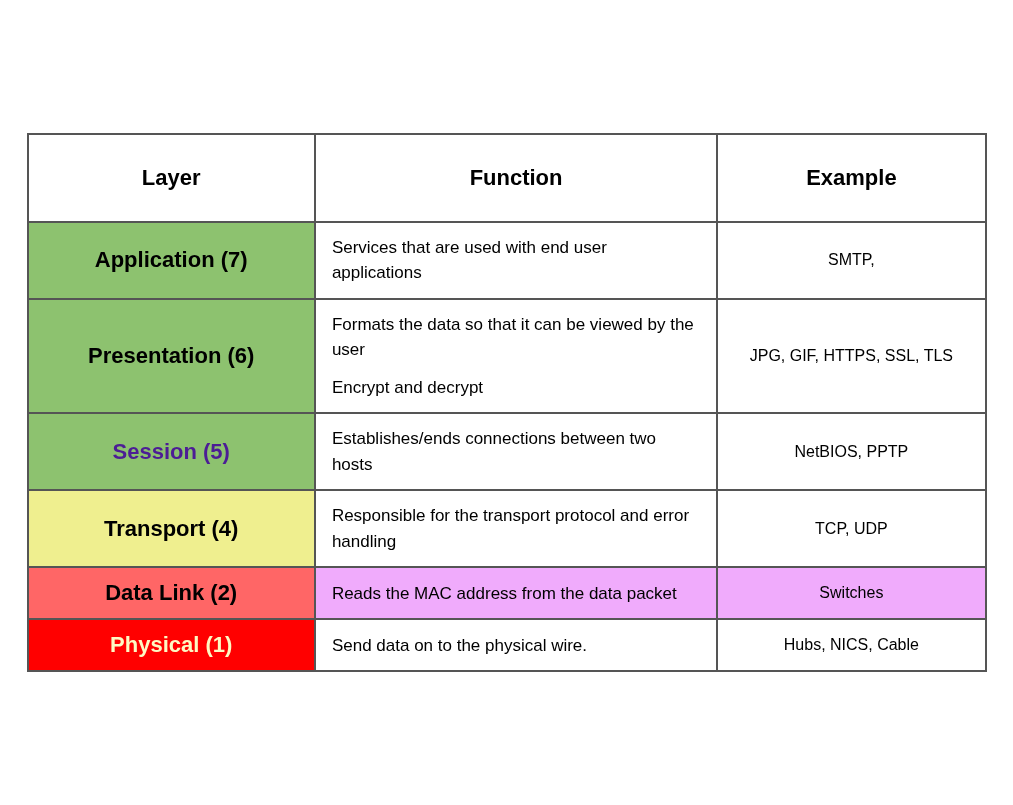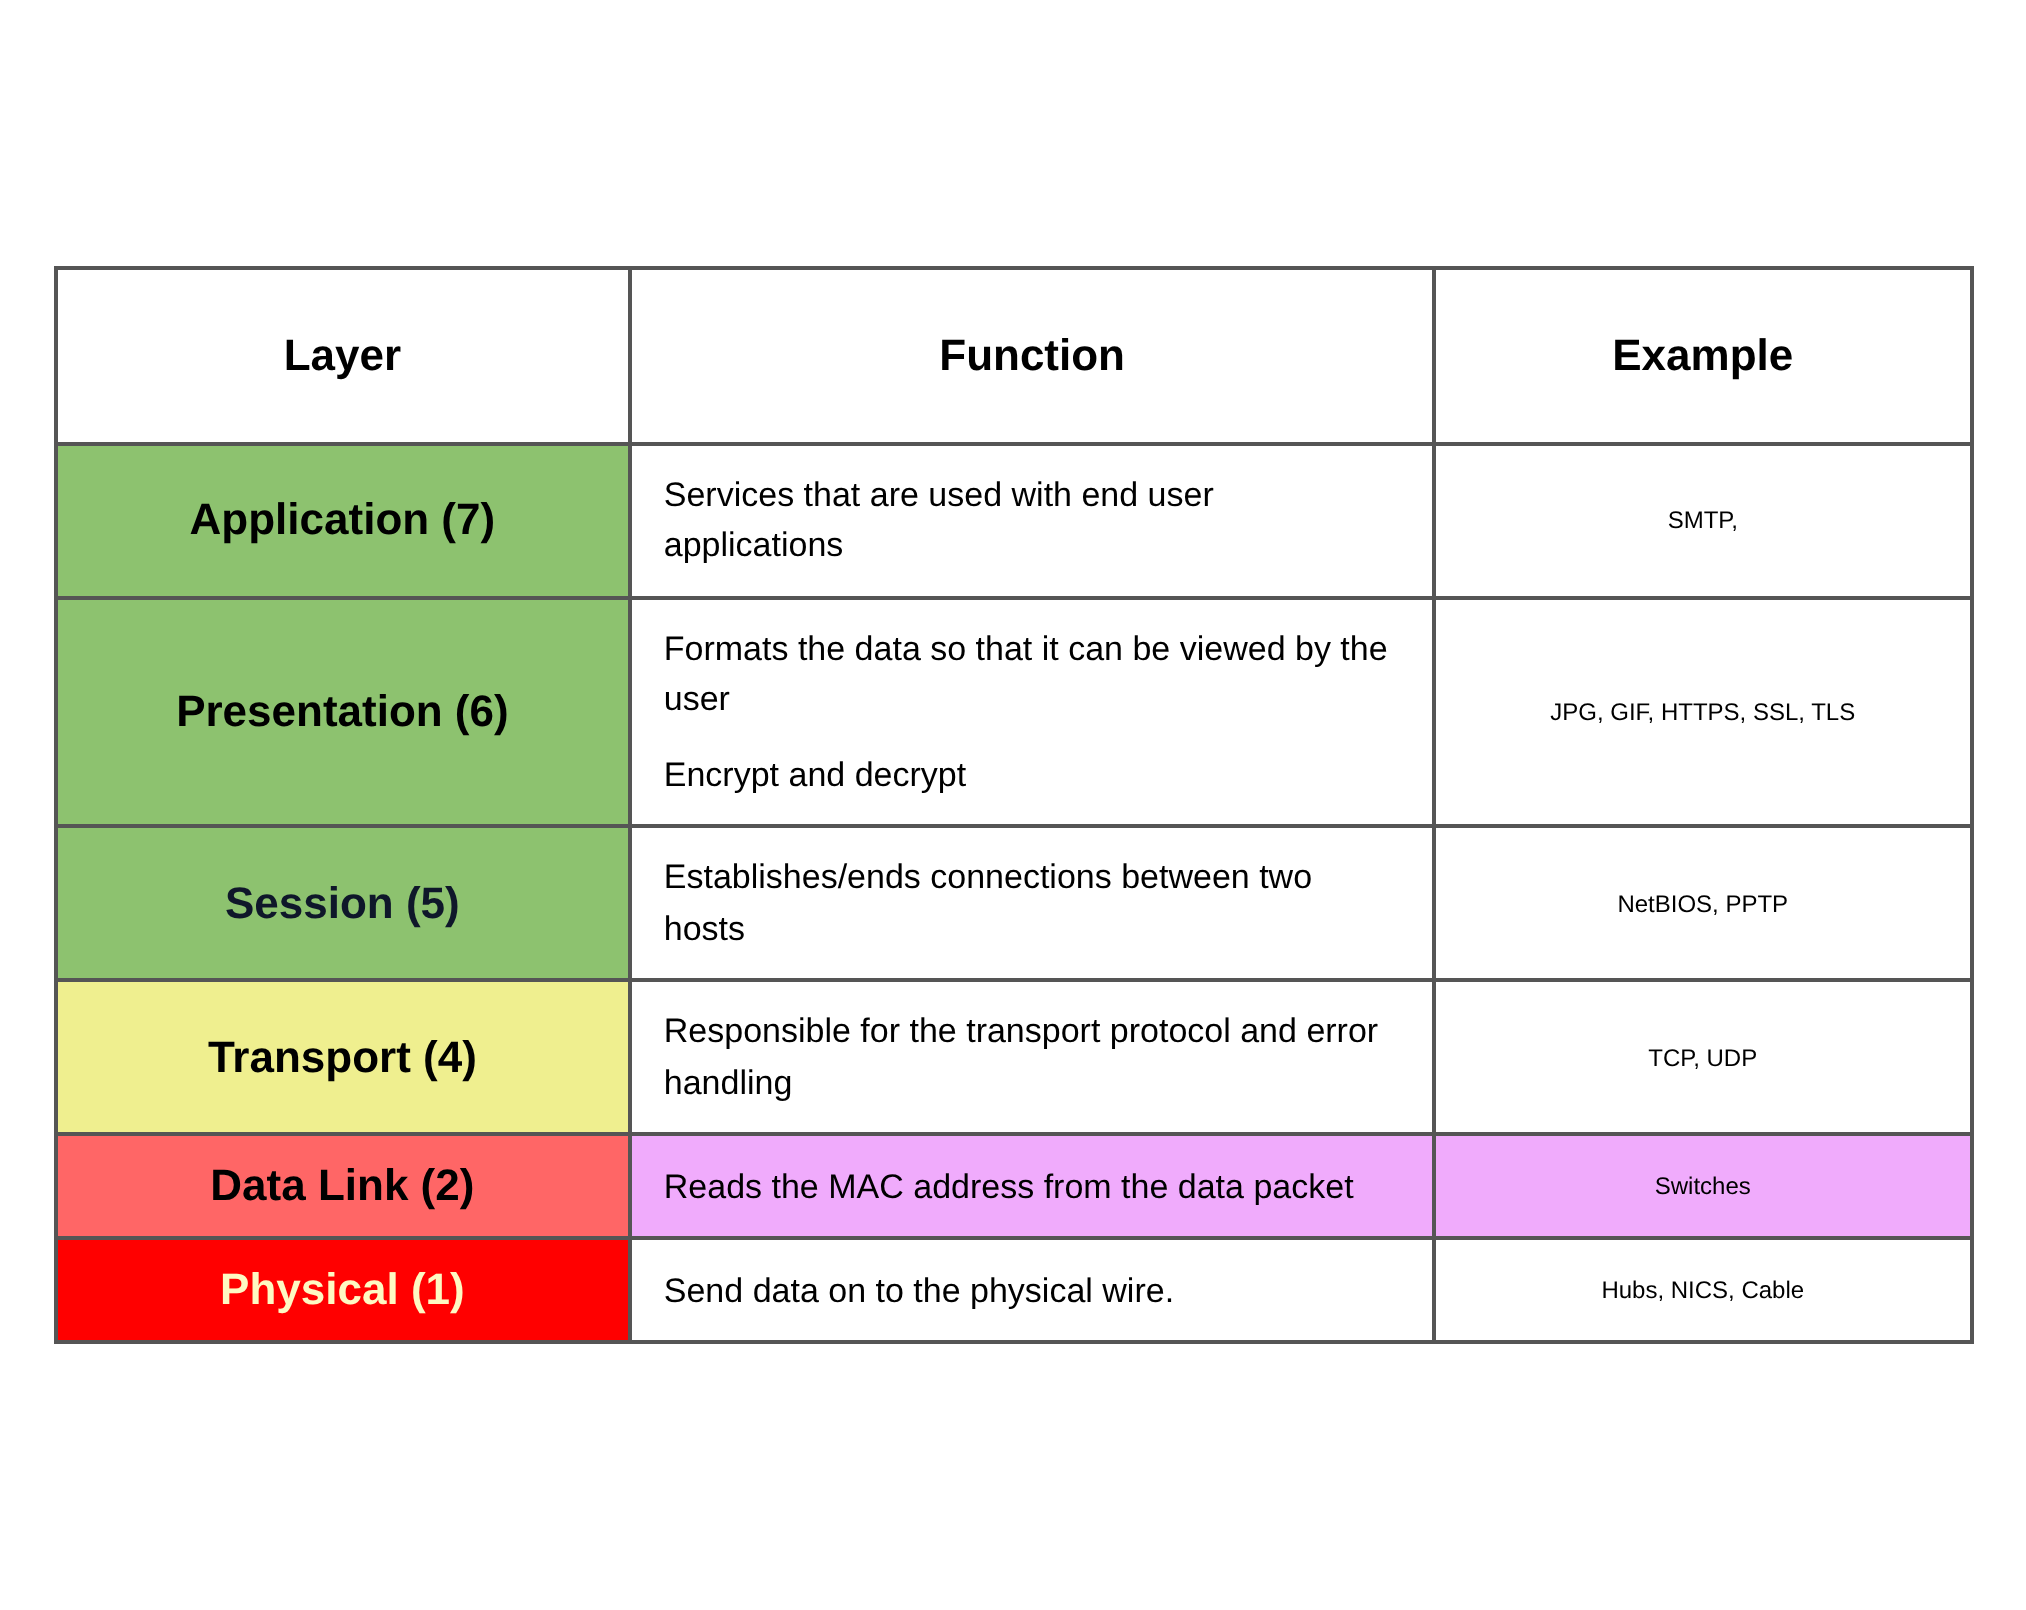--- a/index.html
+++ b/index.html
@@ -65,21 +65,21 @@
       font-size: 22px;
       font-weight: bold;
     }
 
     .function-cell {
       font-size: 17px;
       line-height: 1.5;
     }
 
     .example-cell {
-      font-size: 12px;
+      font-size: 16px;
       line-height: 1.5;
     }
 
     .row-app .layer-cell    { background-color: #8DC26F; }
     .row-pres .layer-cell   { background-color: #8DC26F; }
     .row-sess .layer-cell   { background-color: #8DC26F; }
     .row-trans .layer-cell  { background-color: #EFEF8F; }
     .row-net .layer-cell    { background-color: #F0A830; }
     .row-data .layer-cell   { background-color: #FF6666; }
     .row-phys .layer-cell   { background-color: #FF0000; }
@@ -126,21 +126,21 @@
         </tr>
         <tr class="row-pres">
           <td class="layer-cell col-layer" style="background-color: rgb(141, 194, 111); color: rgb(0, 0, 0);">Presentation (6)</td>
           <td class="function-cell col-function">
             <p style="margin-bottom: 12px;">Formats the data so that it can be viewed by the user</p>
             <p>Encrypt and decrypt</p>
           </td>
           <td class="example-cell col-example">JPG, GIF, HTTPS, SSL, TLS</td>
         </tr>
         <tr class="row-sess">
-          <td class="layer-cell col-layer" style="background-color: rgb(141, 194, 111); color: #0f172a;">Session (5)</td>
+          <td class="layer-cell col-layer" style="background-color: rgb(141, 194, 111); color: #4c1d95;">Session (5)</td>
           <td class="function-cell col-function">Establishes/ends connections between two hosts</td>
           <td class="example-cell col-example">NetBIOS, PPTP</td>
         </tr>
         <tr class="row-trans">
           <td class="layer-cell col-layer" style="background-color: rgb(239, 239, 143); color: rgb(0, 0, 0);">Transport (4)</td>
           <td class="function-cell col-function">Responsible for the transport protocol and error handling</td>
           <td class="example-cell col-example">TCP, UDP</td>
         </tr>
         <tr class="row-data">
           <td class="layer-cell col-layer" style="background-color: rgb(255, 102, 102); color: rgb(0, 0, 0);">Data Link (2)</td>

